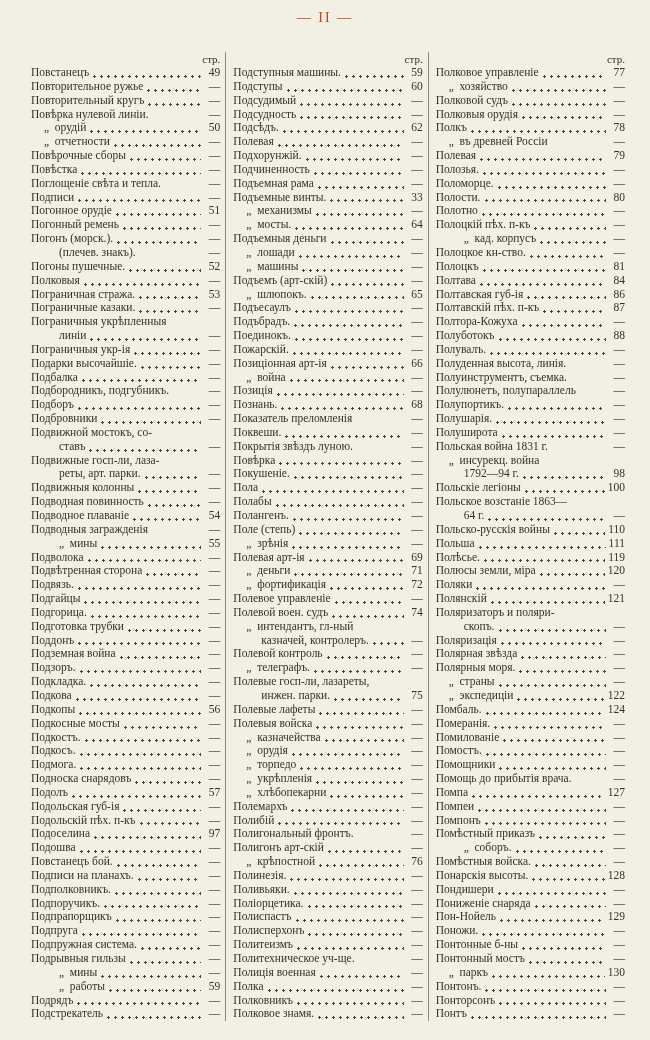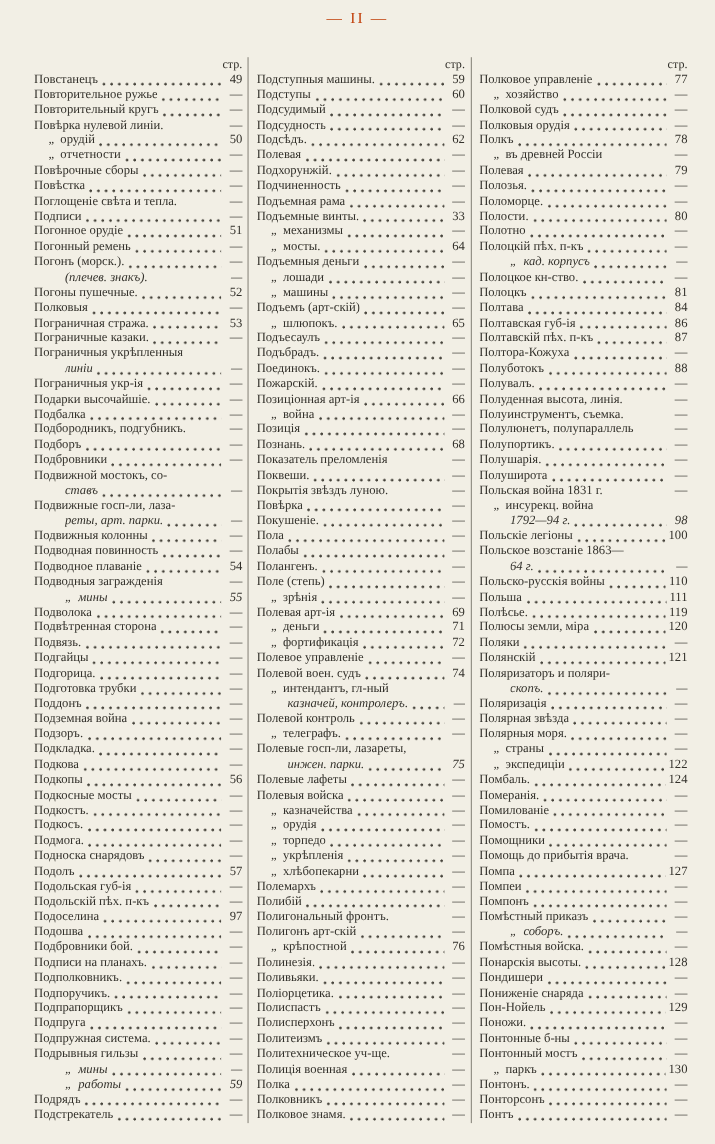--- a/index.html
+++ b/index.html
@@ -37,21 +37,21 @@
     border-left:1px solid #8b887e;
   }
   .row{
     display:flex;
     align-items:baseline;
     line-height:13.85px;
     font-size:11.5px;
     white-space:pre;
   }
   .row.i1{padding-left:13px;}
-  .row.i2{padding-left:28px;font-style:italic;}
+  .row.i2{padding-left:28px;}
   .term{
     white-space:pre;
     overflow:hidden;
     flex:0 1 auto;
   }
   .leader{
     flex:1 1 4px;
     min-width:2px;
     align-self:flex-end;
     height:3px;
@@ -132,21 +132,21 @@
         <div class="row"><span class="term">Подкосные мосты</span><span class="leader"></span><span class="pg">—</span></div>
         <div class="row"><span class="term">Подкостъ.</span><span class="leader"></span><span class="pg">—</span></div>
         <div class="row"><span class="term">Подкосъ.</span><span class="leader"></span><span class="pg">—</span></div>
         <div class="row"><span class="term">Подмога.</span><span class="leader"></span><span class="pg">—</span></div>
         <div class="row"><span class="term">Подноска снарядовъ</span><span class="leader"></span><span class="pg">—</span></div>
         <div class="row"><span class="term">Подолъ</span><span class="leader"></span><span class="pg">57</span></div>
         <div class="row"><span class="term">Подольская губ-ія</span><span class="leader"></span><span class="pg">—</span></div>
         <div class="row"><span class="term">Подольскій пѣх. п-къ</span><span class="leader"></span><span class="pg">—</span></div>
         <div class="row"><span class="term">Подоселина</span><span class="leader"></span><span class="pg">97</span></div>
         <div class="row"><span class="term">Подошва</span><span class="leader"></span><span class="pg">—</span></div>
-        <div class="row"><span class="term">Подбровники бой.</span><span class="leader"></span><span class="pg">—</span></div>
+        <div class="row"><span class="term">Повстанецъ бой.</span><span class="leader"></span><span class="pg">—</span></div>
         <div class="row"><span class="term">Подписи на планахъ.</span><span class="leader"></span><span class="pg">—</span></div>
         <div class="row"><span class="term">Подполковникъ.</span><span class="leader"></span><span class="pg">—</span></div>
         <div class="row"><span class="term">Подпоручикъ.</span><span class="leader"></span><span class="pg">—</span></div>
         <div class="row"><span class="term">Подпрапорщикъ</span><span class="leader"></span><span class="pg">—</span></div>
         <div class="row"><span class="term">Подпруга</span><span class="leader"></span><span class="pg">—</span></div>
         <div class="row"><span class="term">Подпружная система.</span><span class="leader"></span><span class="pg">—</span></div>
         <div class="row"><span class="term">Подрывныя гильзы</span><span class="leader"></span><span class="pg">—</span></div>
         <div class="row i2"><span class="term">„  мины</span><span class="leader"></span><span class="pg">—</span></div>
         <div class="row i2"><span class="term">„  работы</span><span class="leader"></span><span class="pg">59</span></div>
         <div class="row"><span class="term">Подрядъ</span><span class="leader"></span><span class="pg">—</span></div>

